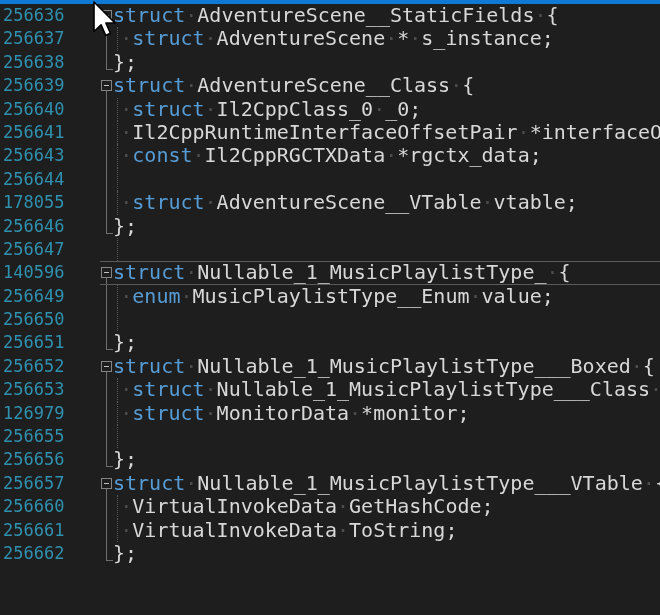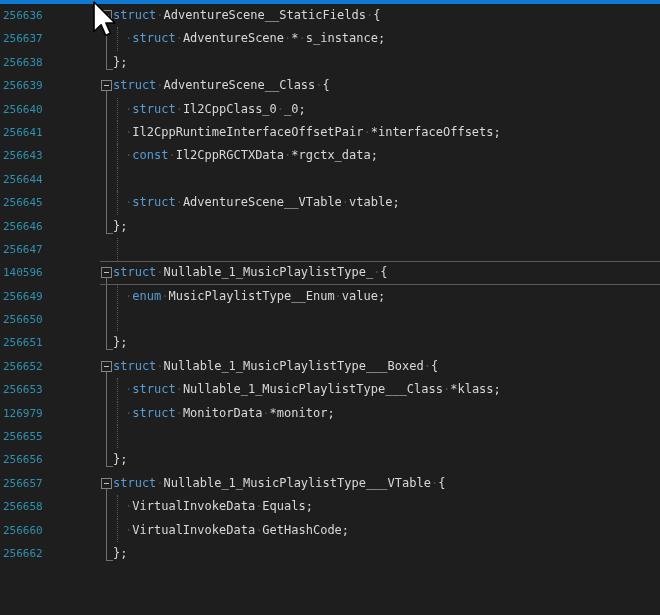--- a/index.html
+++ b/index.html
@@ -28,21 +28,21 @@
   .line{position:relative;height:23.4px;}
   .line.current .curbox{
     position:absolute;left:100px;right:0;top:0;height:23.4px;
     box-sizing:border-box;
     border-top:1px solid var(--curline);
     border-bottom:1px solid var(--curline);
     pointer-events:none;z-index:1;
   }
   .lnum{
     position:absolute;left:3px;top:0;
-    font-size:11px;line-height:23.4px;color:var(--num);
+    font-size:17px;line-height:23.4px;color:var(--num);
     letter-spacing:0;
   }
   .guide{
     position:absolute;left:117px;top:0;height:23.4px;width:0;
     border-left:1px dotted var(--guide);
   }
   .fline{
     position:absolute;left:106px;top:0;height:23.4px;width:0;
     border-left:1px solid var(--foldline);
   }
@@ -60,21 +60,21 @@
   .fbox::after{
     content:"";position:absolute;left:2px;right:2px;top:4px;height:1px;
     background:#c2c2c2;
   }
   .ftail{
     position:absolute;left:106px;top:17px;height:6.4px;width:0;
     border-left:1px solid var(--foldline);
   }
   .code{
     position:absolute;left:113px;top:0;
-    font-size:12px;line-height:23.4px;white-space:pre;z-index:2;
+    font-size:20px;line-height:23.4px;white-space:pre;z-index:2;
   }
   .tok-k{color:var(--kw);}
   .tok-p{color:var(--plain);}
   .ws{color:var(--ws);}
   .ind{display:inline-block;width:19.3px;text-align:right;color:var(--ws);}
   .mouse-cursor{
     position:absolute;left:93px;top:1px;z-index:10;pointer-events:none;
   }
 </style>
 </head>
@@ -123,21 +123,21 @@
       <span class="fline"></span>
       <span class="guide"></span>
       <span class="code"><span class="ind">·</span><span class="tok-k">const</span><span class="ws">·</span><span class="tok-p">Il2CppRGCTXData</span><span class="ws">·</span><span class="tok-p">*rgctx_data;</span></span>
     </div>
     <div class="line">
       <span class="lnum">256644</span>
       <span class="fline"></span>
       <span class="guide"></span>
     </div>
     <div class="line">
-      <span class="lnum">256645</span>
+      <span class="lnum">178055</span>
       <span class="fline"></span>
       <span class="guide"></span>
       <span class="code"><span class="ind">·</span><span class="tok-k">struct</span><span class="ws">·</span><span class="tok-p">AdventureScene__VTable</span><span class="ws">·</span><span class="tok-p">vtable;</span></span>
     </div>
     <div class="line">
       <span class="lnum">256646</span>
       <span class="fend"></span>
       <span class="code"><span class="tok-p">};</span></span>
     </div>
     <div class="line">
@@ -196,30 +196,30 @@
       <span class="fend"></span>
       <span class="code"><span class="tok-p">};</span></span>
     </div>
     <div class="line">
       <span class="lnum">256657</span>
       <span class="ftail"></span>
       <span class="fbox"></span>
       <span class="code"><span class="tok-k">struct</span><span class="ws">·</span><span class="tok-p">Nullable_1_MusicPlaylistType___VTable</span><span class="ws">·</span><span class="tok-p">{</span></span>
     </div>
     <div class="line">
-      <span class="lnum">256658</span>
-      <span class="fline"></span>
-      <span class="guide"></span>
-      <span class="code"><span class="ind">·</span><span class="tok-p">VirtualInvokeData</span><span class="ws">·</span><span class="tok-p">Equals;</span></span>
-    </div>
-    <div class="line">
       <span class="lnum">256660</span>
       <span class="fline"></span>
       <span class="guide"></span>
       <span class="code"><span class="ind">·</span><span class="tok-p">VirtualInvokeData</span><span class="ws">·</span><span class="tok-p">GetHashCode;</span></span>
+    </div>
+    <div class="line">
+      <span class="lnum">256661</span>
+      <span class="fline"></span>
+      <span class="guide"></span>
+      <span class="code"><span class="ind">·</span><span class="tok-p">VirtualInvokeData</span><span class="ws">·</span><span class="tok-p">ToString;</span></span>
     </div>
     <div class="line">
       <span class="lnum">256662</span>
       <span class="fend"></span>
       <span class="code"><span class="tok-p">};</span></span>
     </div>
   </div>
 
 <svg class="mouse-cursor" id="mouse-cursor" width="24" height="36" viewBox="0 0 24 36">
   <polygon points="1,1 1,30.5 8.1,23.9 12.6,34.4 17.4,32.3 12.9,22 22,22" fill="#ffffff" stroke="#000000" stroke-width="1.6" stroke-linejoin="round"></polygon>

